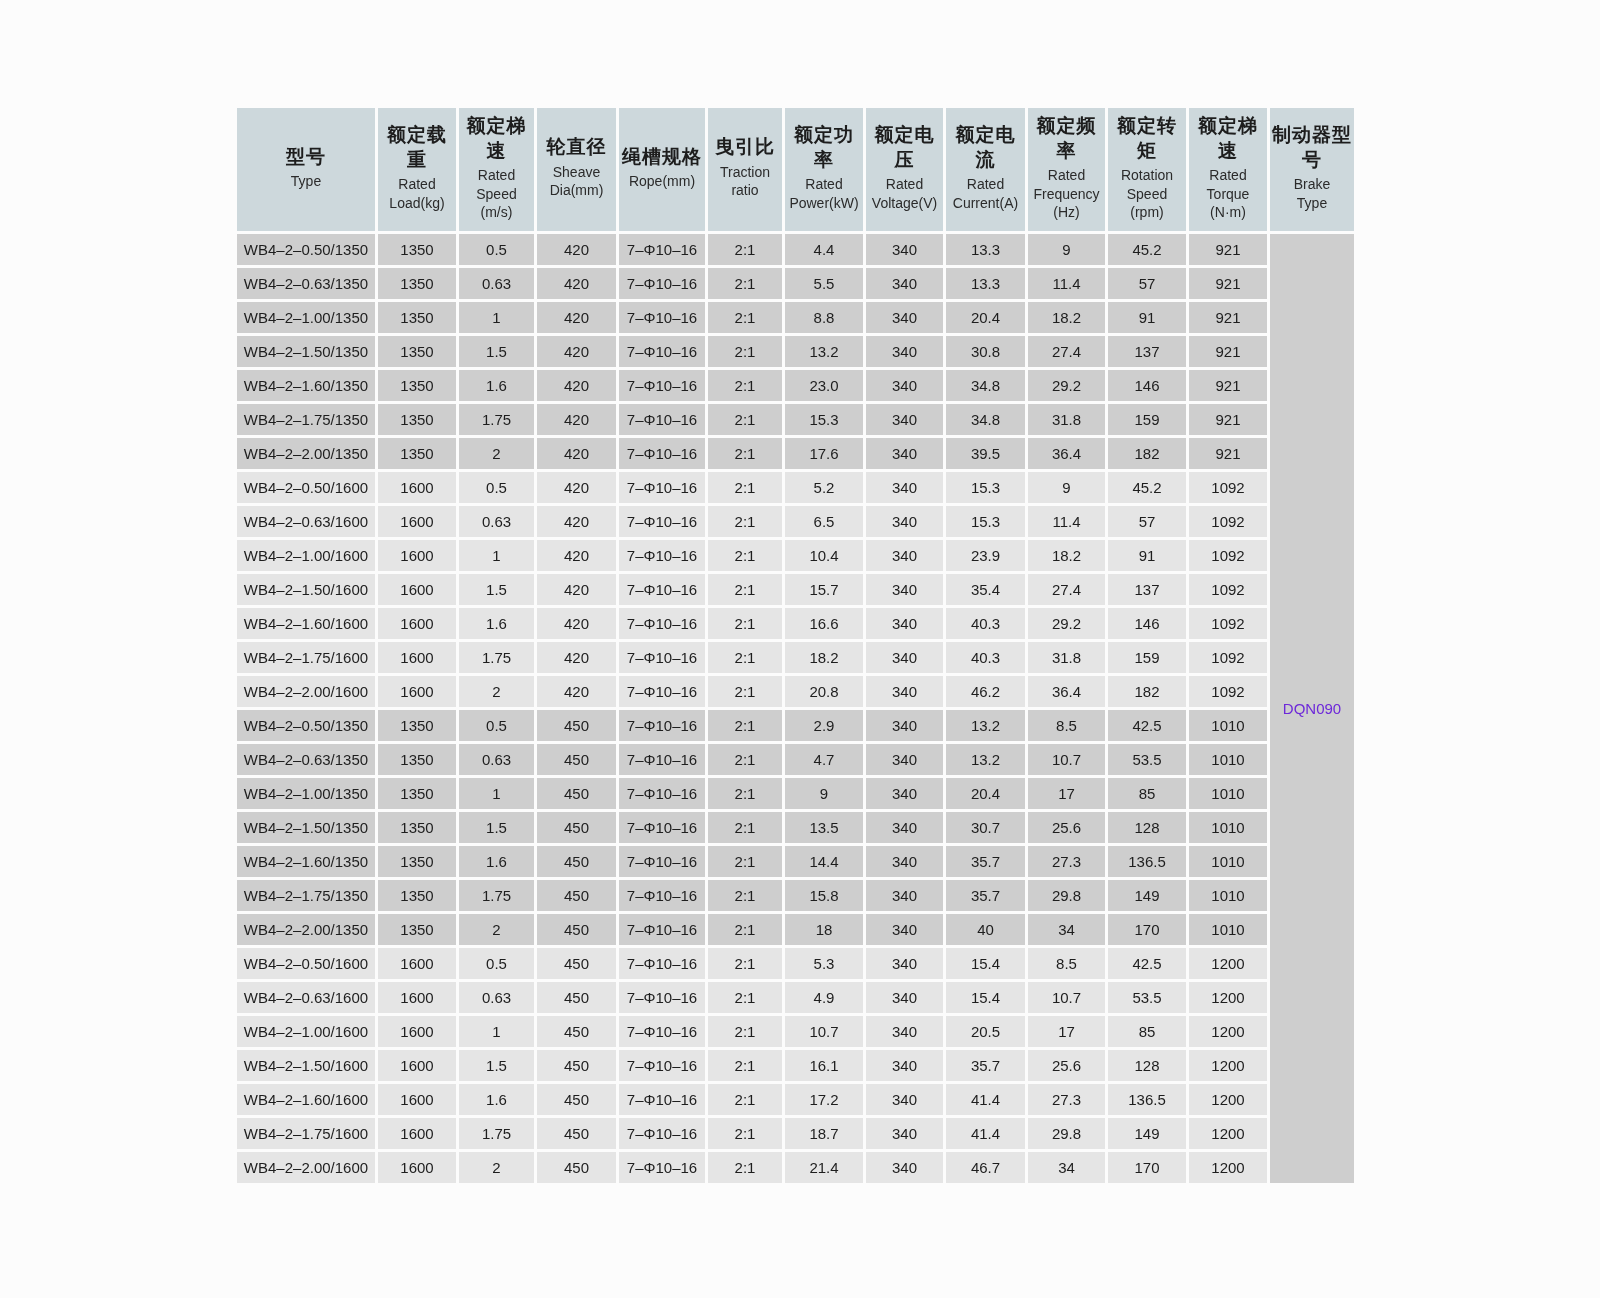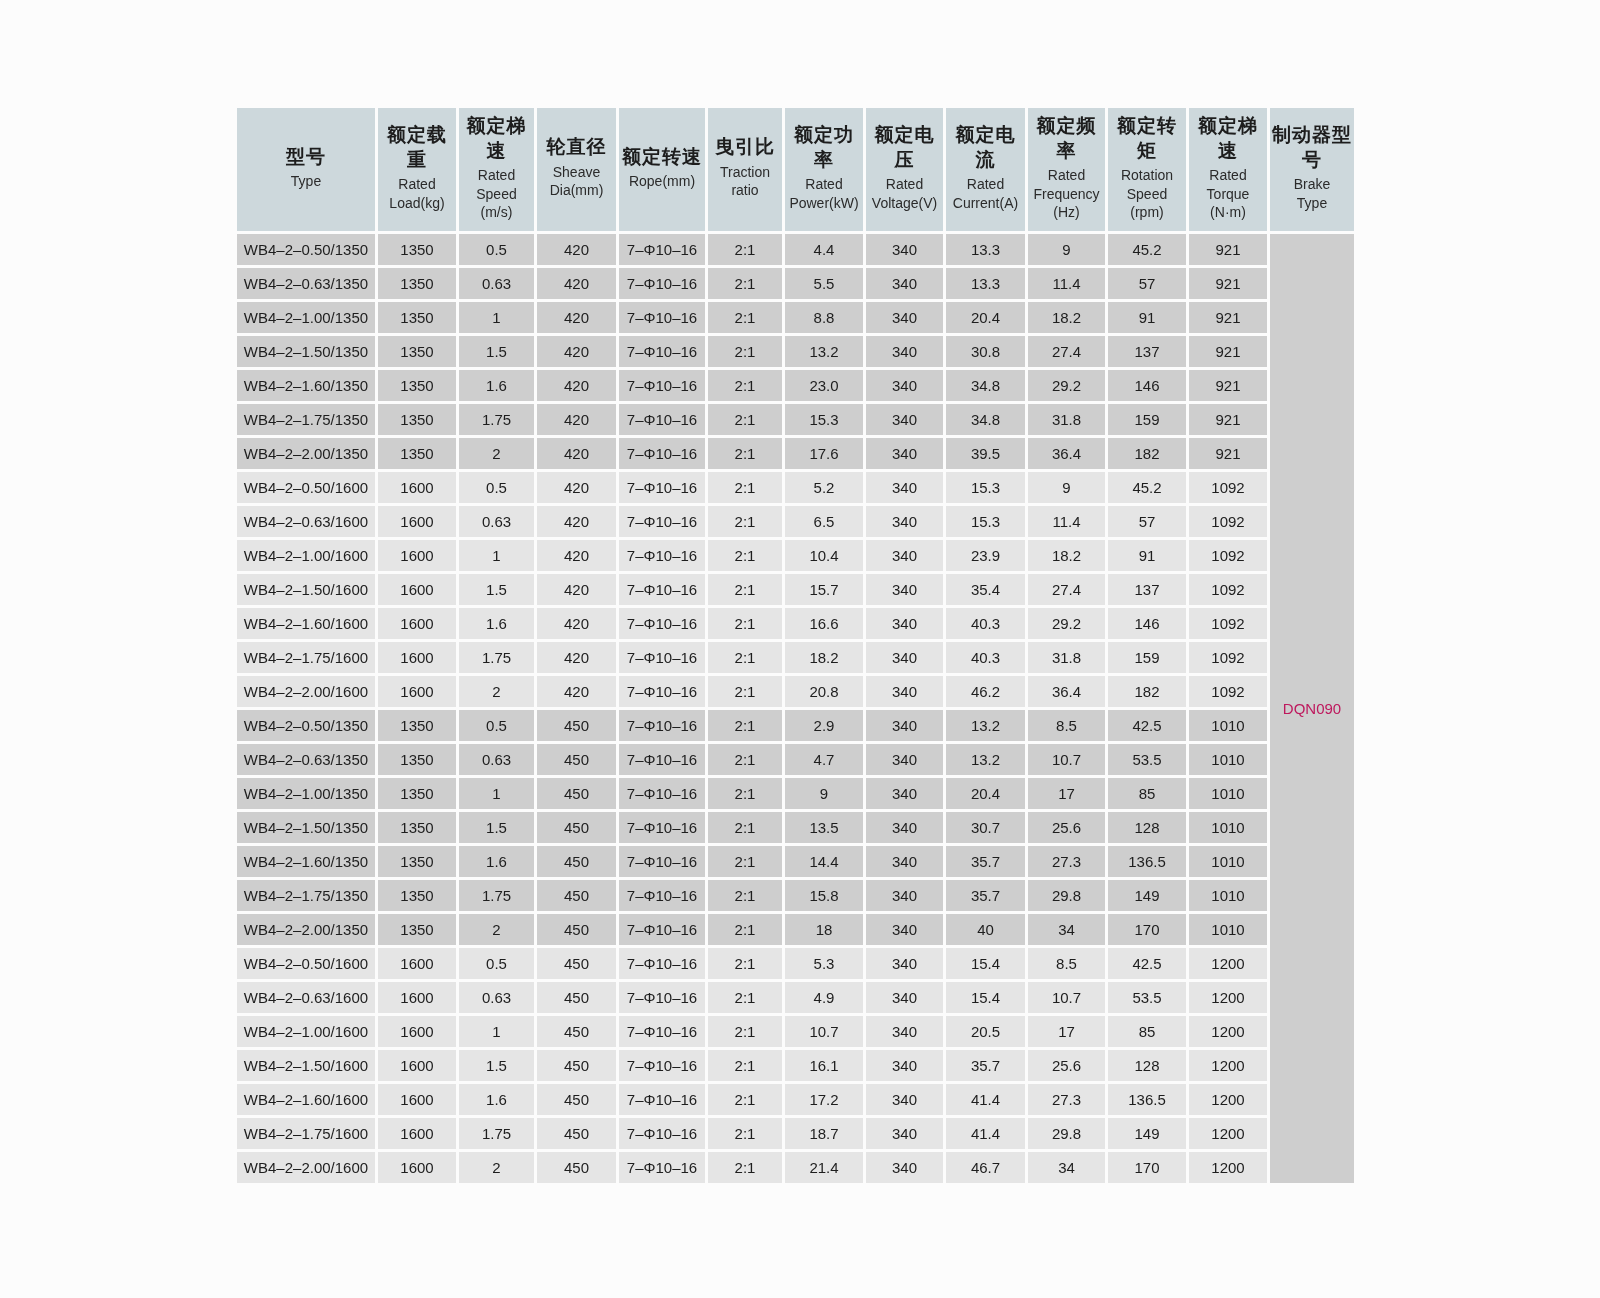--- a/index.html
+++ b/index.html
@@ -51,21 +51,21 @@
   tbody td {
     height: 31px;
     text-align: center;
     vertical-align: middle;
     font-size: 15px;
     color: #1e1e1e;
     padding: 0 2px;
   }
   tr.band-dark td  { background: #cecece; }
   tr.band-light td { background: #e5e5e5; }
-  td.brake-cell    { background: #e9e9e9; font-size: 15px; color: #be185d; }
+  td.brake-cell    { background: #e9e9e9; font-size: 15px; color: #6d28d9; }
 </style>
 </head>
 <body>
 
 <div class="table-wrap">
   <table>
     <colgroup>
       <col style="width:138px">
         <col style="width:78px">
         <col style="width:75px">
@@ -96,21 +96,21 @@
           <span class="en">Rated
 Speed
 (m/s)</span>
         </th>
         <th>
           <span class="zh">轮直径</span>
           <span class="en">Sheave
 Dia(mm)</span>
         </th>
         <th>
-          <span class="zh">额定转速</span>
+          <span class="zh">绳槽规格</span>
           <span class="en">Rope(mm)</span>
         </th>
         <th>
           <span class="zh">曳引比</span>
           <span class="en">Traction
 ratio</span>
         </th>
         <th>
           <span class="zh">额定功率</span>
           <span class="en">Rated

